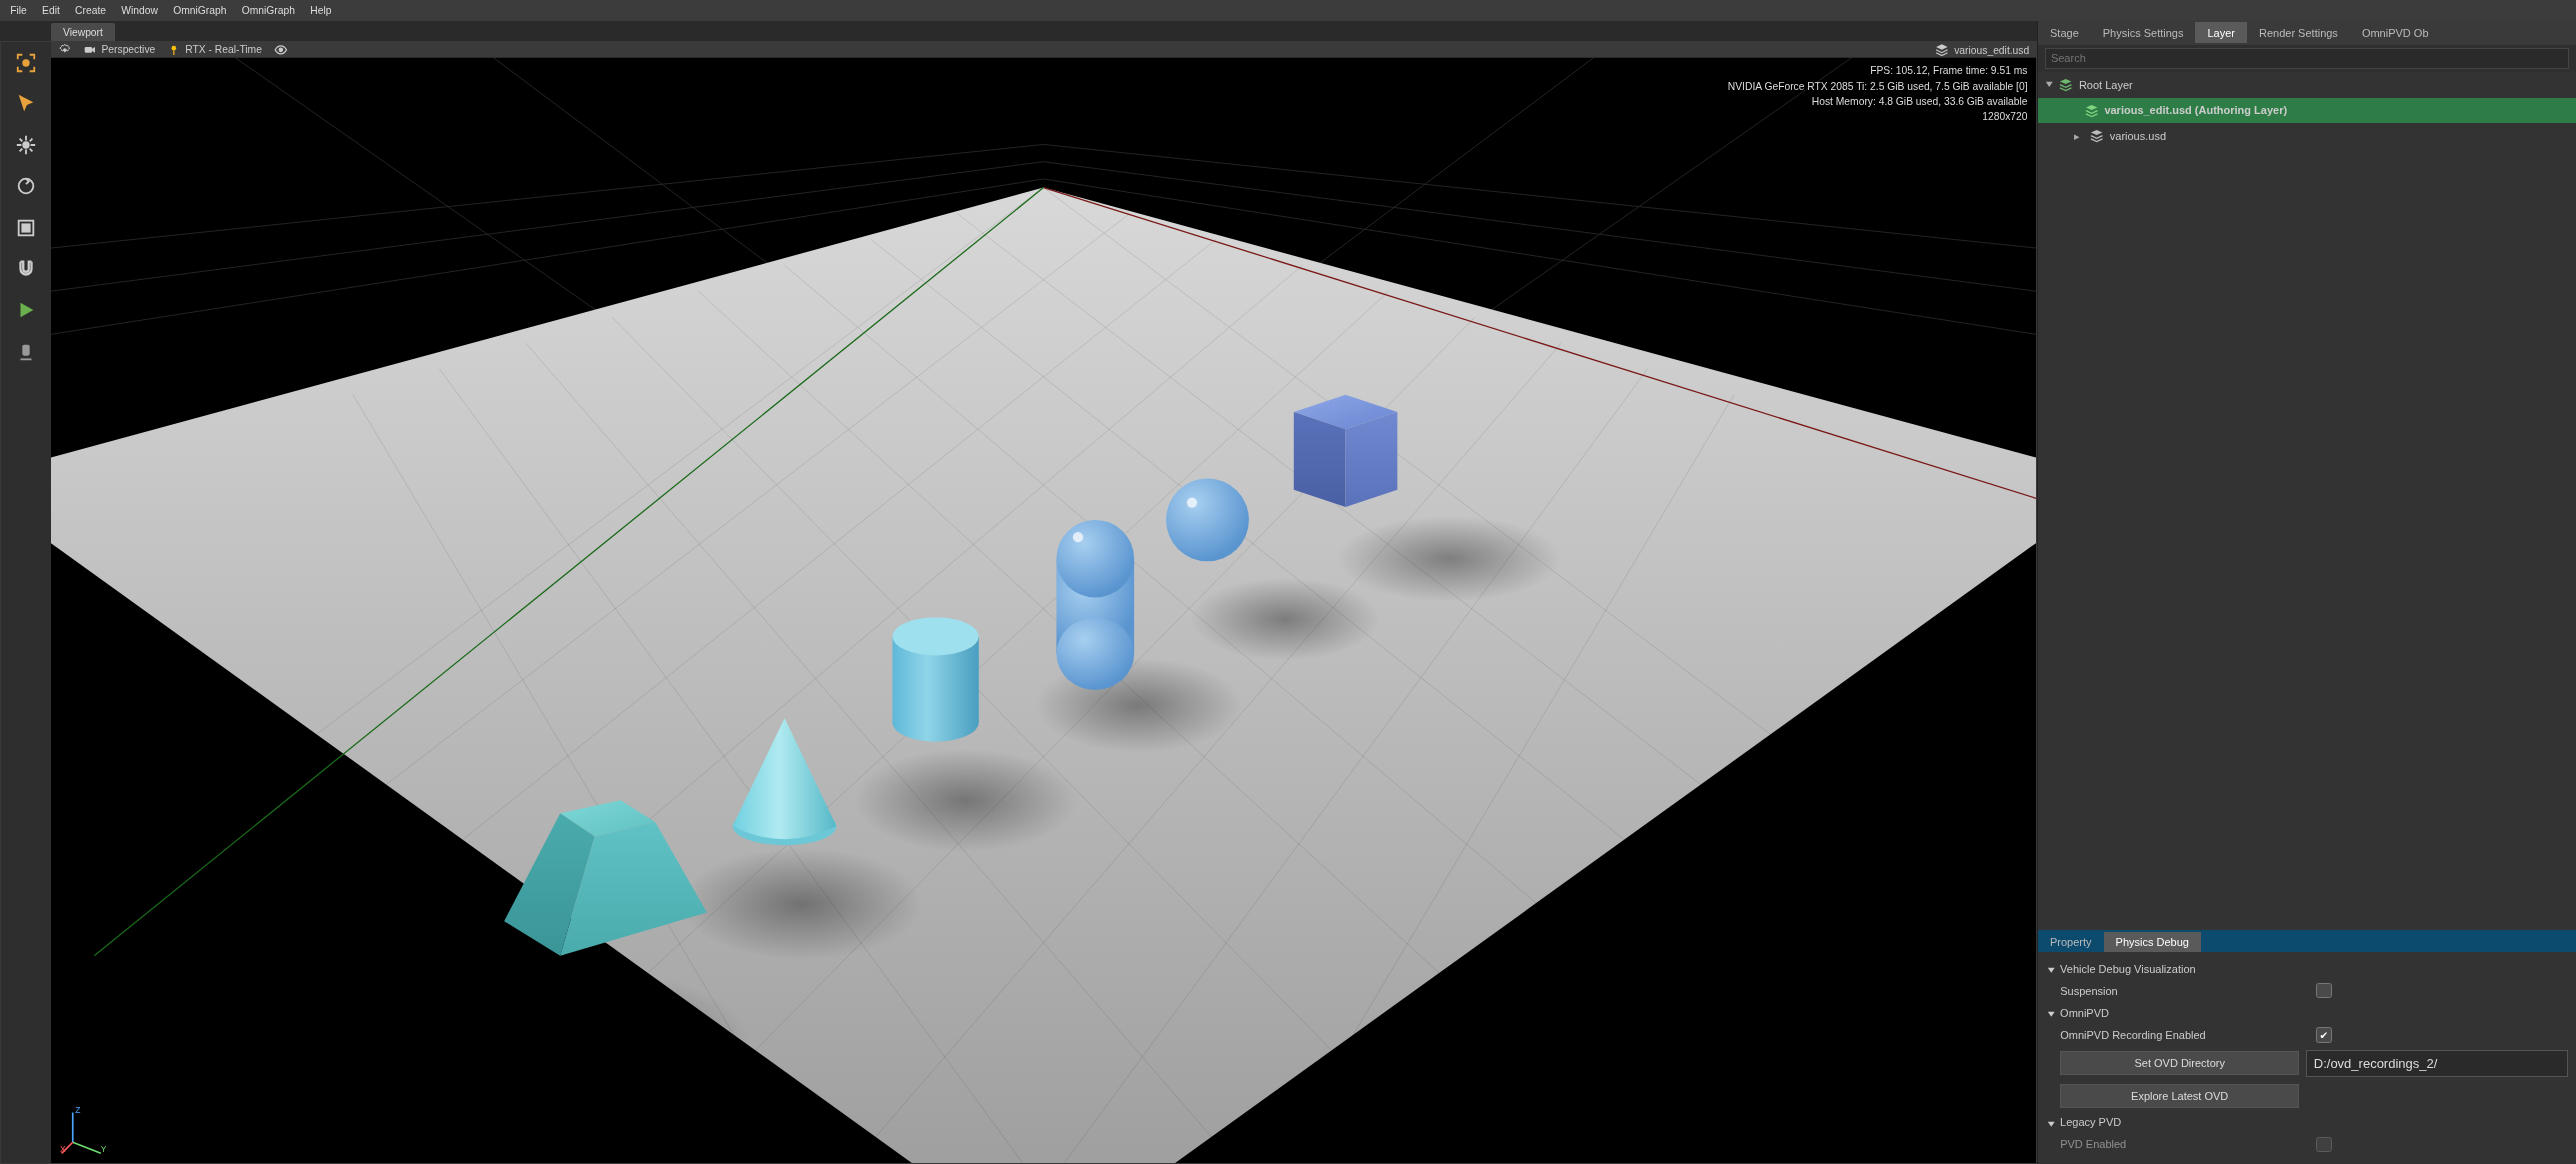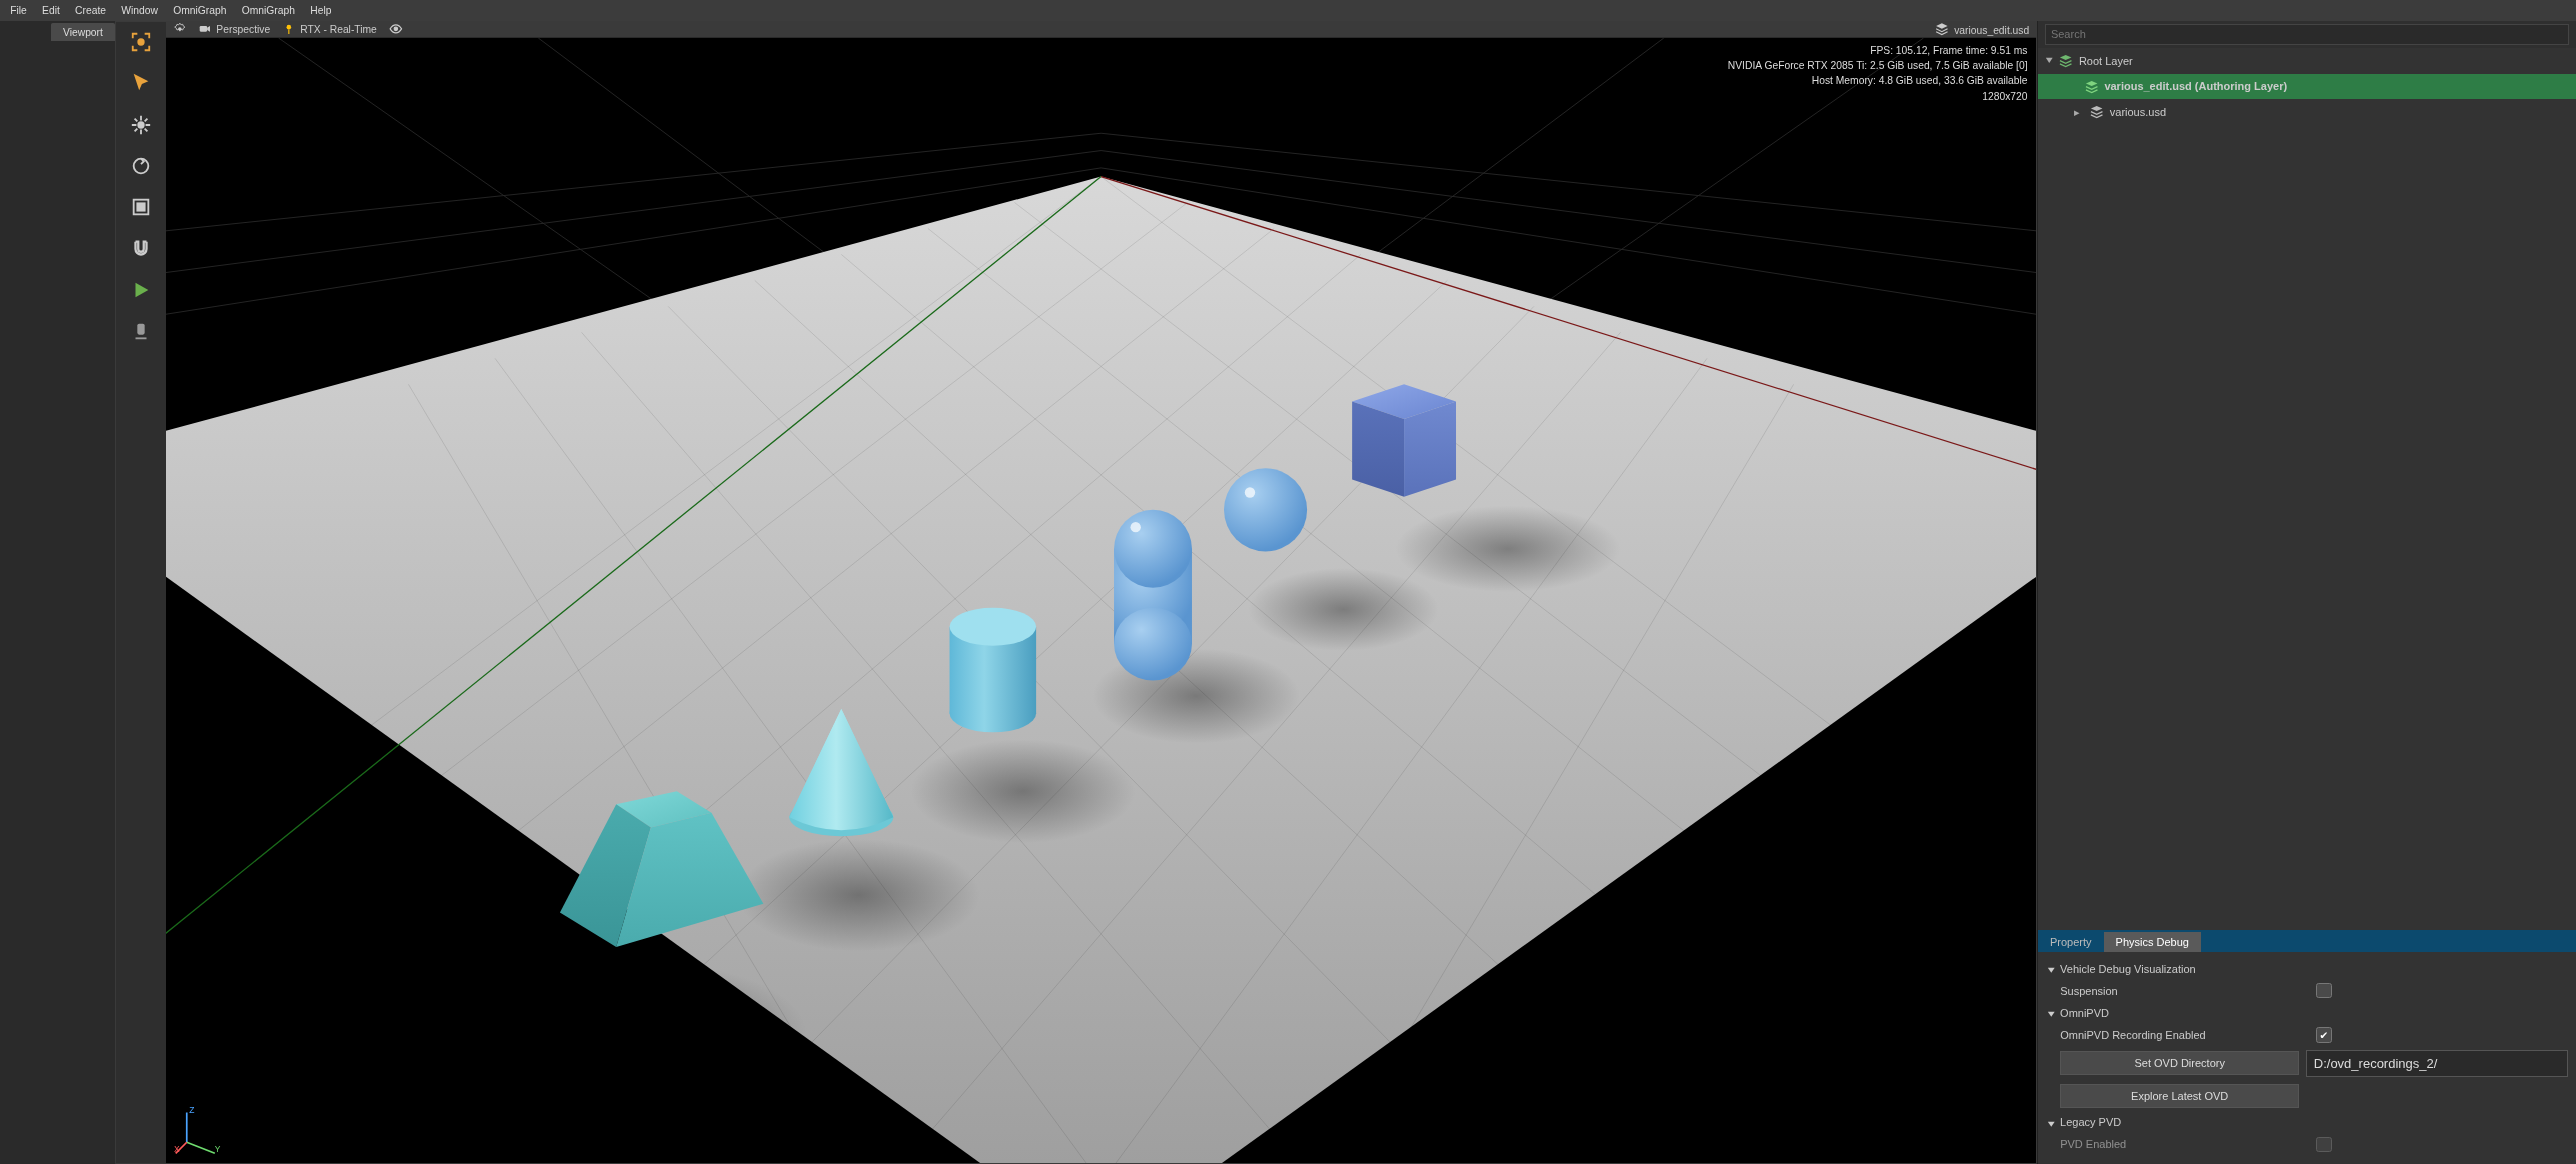--- a/index.html
+++ b/index.html
@@ -1,21 +1,21 @@
 <!DOCTYPE html>
 <html><head>
 <meta charset="utf-8">
 <style>
 *{margin:0;padding:0;box-sizing:border-box;font-family:"Segoe UI",Arial,sans-serif;user-select:none}
 html,body{width:100%;height:100%;background:#2a2a2a;color:#ccc;font-size:10.3px;overflow:hidden}
 .app{display:flex;flex-direction:column;width:100%;height:100%}
 .menubar{display:flex;align-items:center;height:20.5px;background:#3c3c3c;padding:0 3.4px;gap:1.7px}
 .menubar .menu-item{padding:2.6px 6.8px;cursor:pointer;color:#ddd}
 .main-area{flex:1;display:flex;min-height:0}
-.left-col{flex:1;display:flex;flex-direction:row;min-width:0}
+.left-col{flex:1;display:flex;flex-direction:column;min-width:0}
 .tab-strip{display:flex;background:#2a2a2a;height:20.5px;align-items:flex-end;padding-left:51px}
 .tab{background:#4a4a4a;color:#ddd;padding:3.4px 12px;font-size:10.3px;border-top-left-radius:1.7px;border-top-right-radius:1.7px;cursor:pointer}
 .content-row{flex:1;display:flex;min-height:0;border:1.7px solid #3a3a3a}
 .tool-rail{width:50px;background:#2e2e2e;display:flex;flex-direction:column;align-items:center;padding-top:5.1px;gap:10.3px}
 .tool-btn{width:31px;height:31px;display:flex;align-items:center;justify-content:center;color:#e8a23c;cursor:pointer;border-radius:2.6px}
 .tool-btn svg{width:22px;height:22px}
 .viewport-wrap{flex:1;position:relative;background:#3a3a3a;display:flex;flex-direction:column}
 .vp-toolbar{height:16px;background:#3a3a3a;display:flex;align-items:center;padding:0 6.8px;gap:12px;color:#ccc;border-bottom:0.9px solid #2a2a2a}
 .vp-toolbar .vp-item{display:flex;align-items:center;gap:4.3px;cursor:pointer}
 .vp-toolbar svg{width:13.7px;height:13.7px}
@@ -299,20 +299,27 @@
               <text x="18" y="10" fill="#4aa3ff" font-size="10">Z</text>
               <text x="48" y="56" fill="#6fdc6f" font-size="10">Y</text>
               <text x="0" y="56" fill="#ff5a5a" font-size="10">X</text>
             </svg>
           </div>
         </div>
       </div>
     </div>
 
     <div class="right-col">
+      <div class="rc-tabs">
+        <div class="rc-tab">Stage</div>
+        <div class="rc-tab">Physics Settings</div>
+        <div class="rc-tab active">Layer</div>
+        <div class="rc-tab">Render Settings</div>
+        <div class="rc-tab">OmniPVD Ob</div>
+      </div>
       <div class="rc-search">
         <input type="text" placeholder="Search" style="">
       </div>
       <div class="layer-tree">
         <div class="layer-row">
           <svg class="caret" viewBox="0 0 10 10" fill="#aaa">
               <path d="M1 9h8L5 3z" transform="rotate(180 5 5)"></path>
             </svg>
           <svg class="stack" viewBox="0 0 24 24" fill="#6fb86f">
               <path d="M12 3l9 4-9 4-9-4z"></path>

